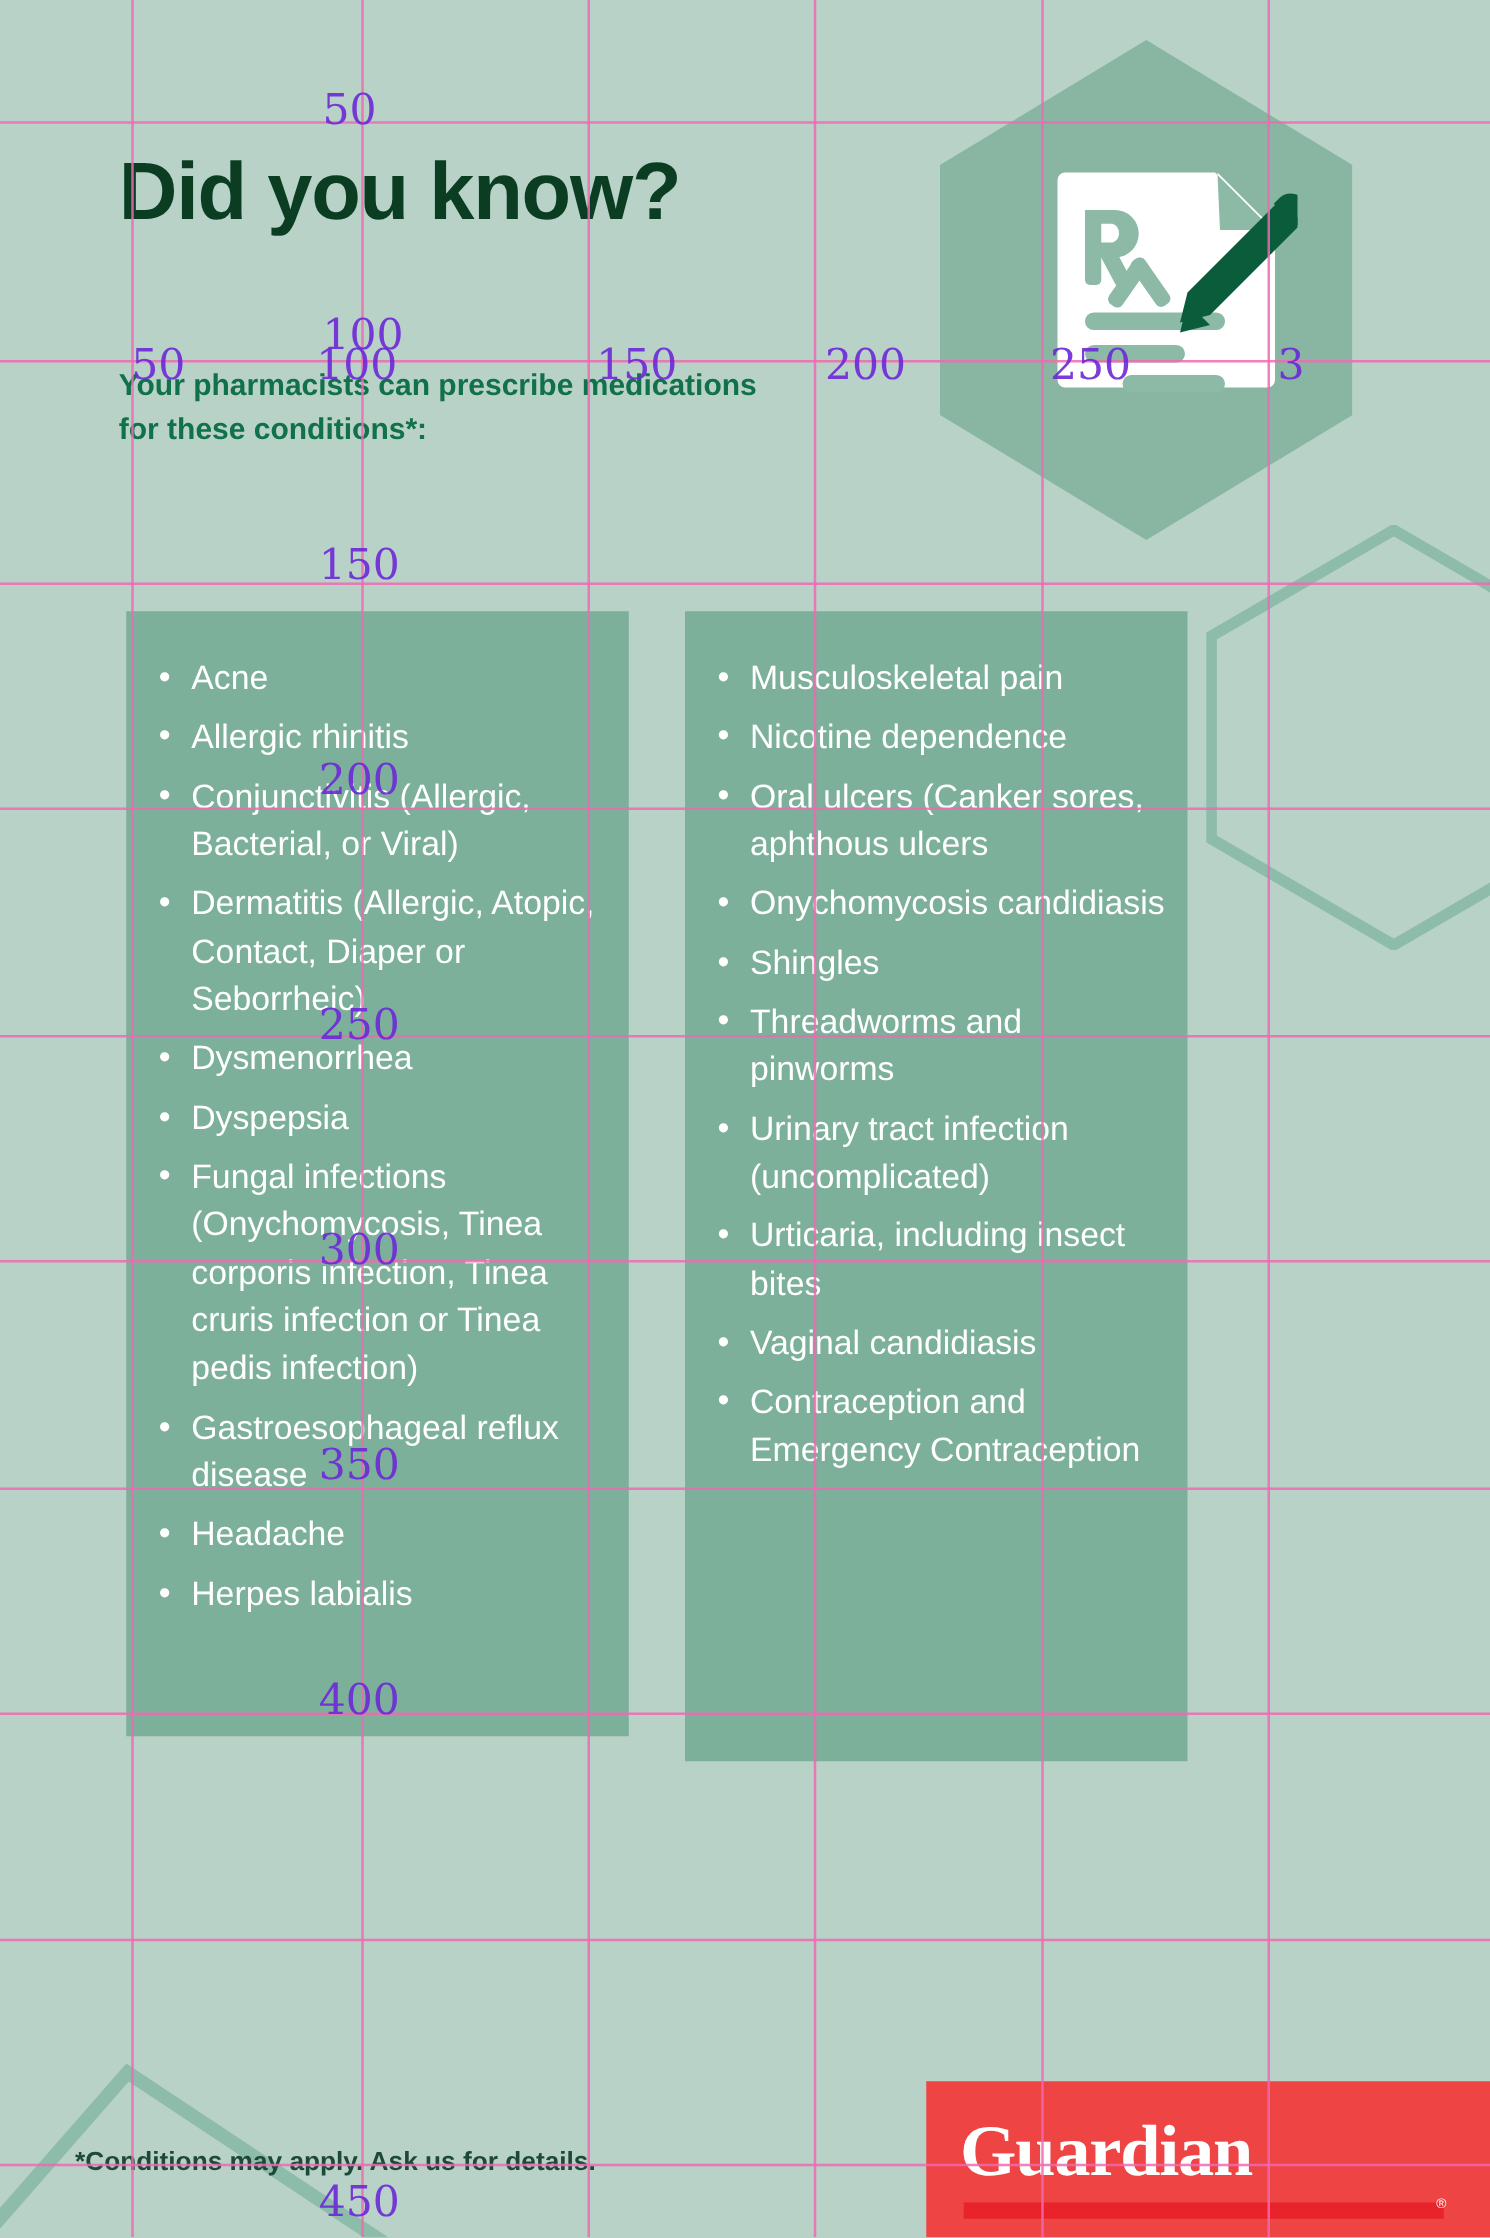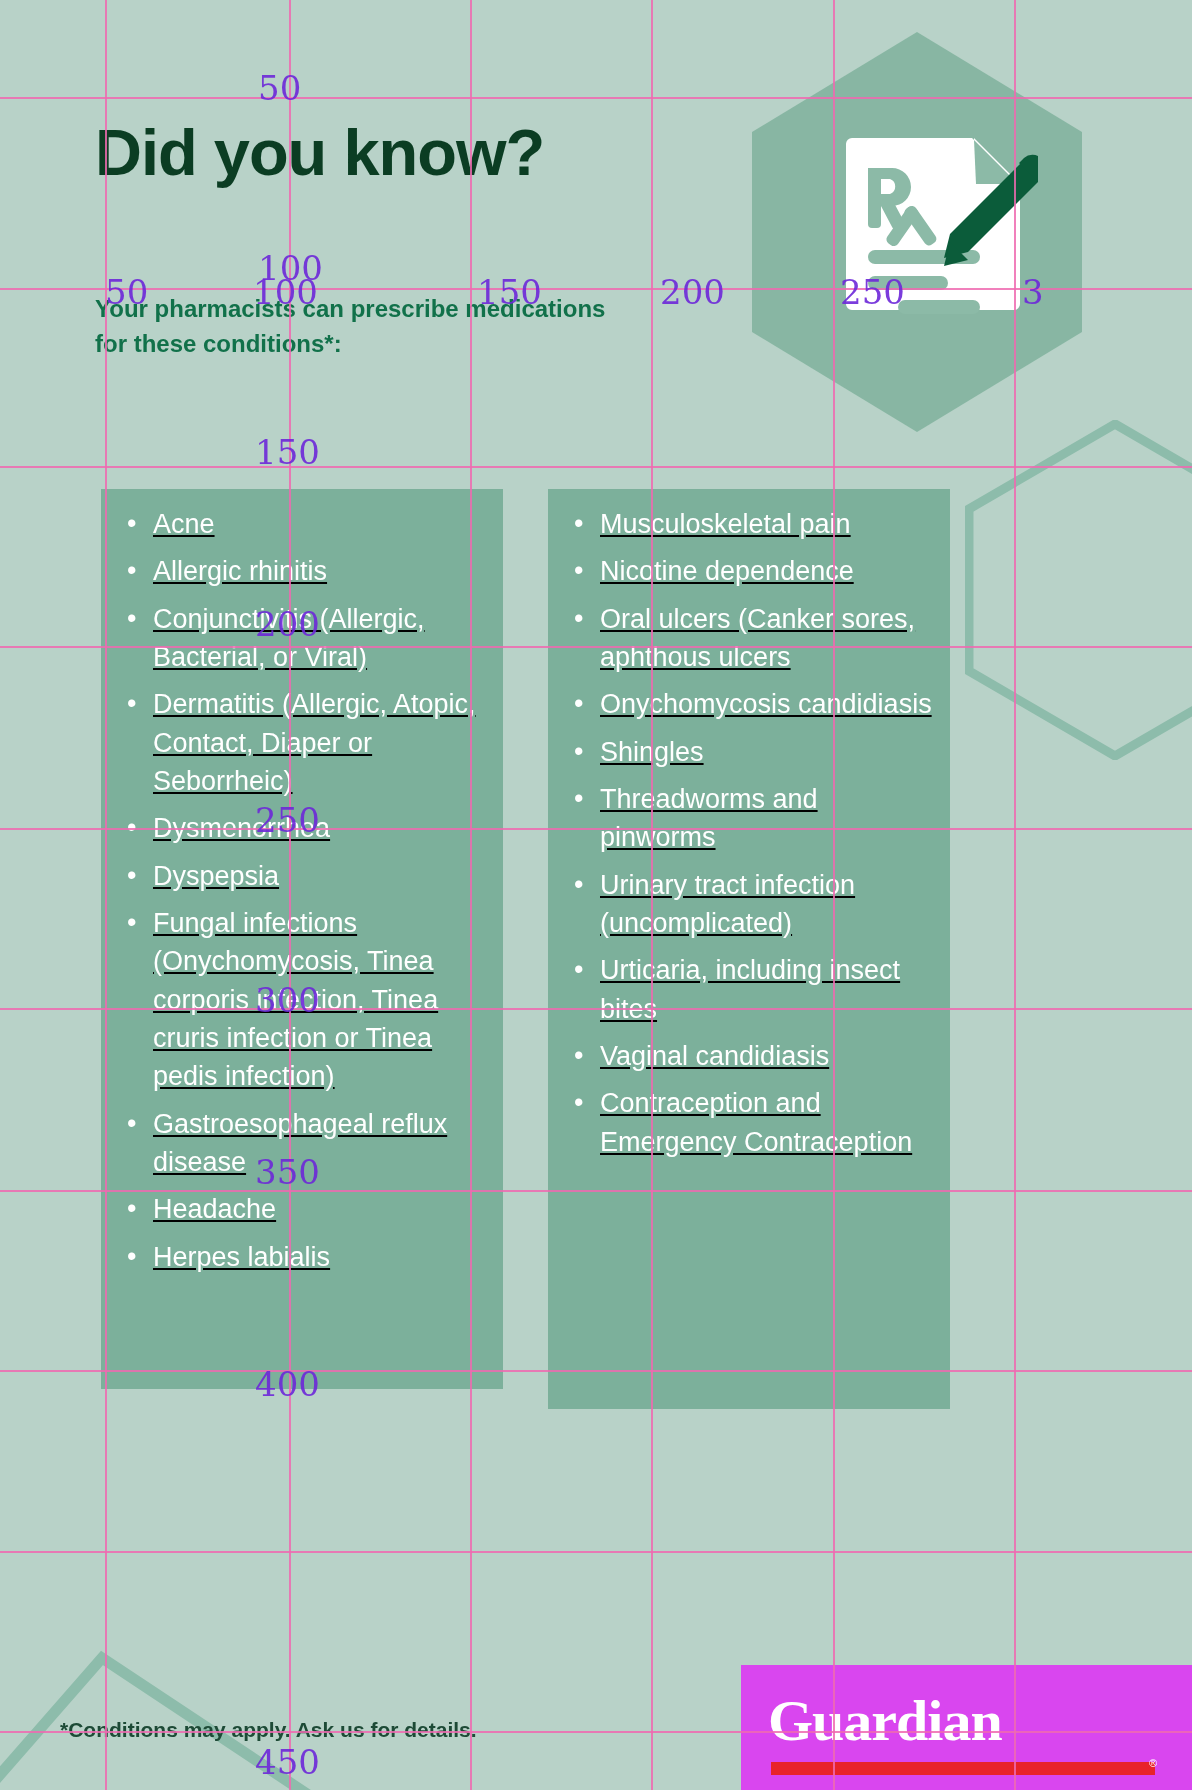--- a/index.html
+++ b/index.html
@@ -46,21 +46,21 @@
   }
 
   
   .panel {
     position: absolute;
     background: #7cb09b;
   }
   #panel-left  { left: 101px; top: 489px; width: 402px; height: 900px; }
   #panel-right { left: 548px; top: 489px; width: 402px; height: 920px; }
 
-  .cond-list { list-style: none; padding: 16px 18px 0 22px; text-decoration: underline; }
+  .cond-list { list-style: none; padding: 34px 18px 0 22px; }
   .cond-list li {
     position: relative;
     color: #ffffff;
     font-size: 27px;
     line-height: 1.42;
     margin-bottom: 9px;
     padding-left: 30px;
   }
   .cond-list li::before {
     content: "\2022";
@@ -71,21 +71,21 @@
   
   #footnote {
     position: absolute; left: 60px; top: 1718px;
     font-size: 21px; color: #1d4a36; font-weight: 600;
   }
 
   
   #guardian-logo {
     position: absolute; left: 741px; top: 1665px;
     width: 451px; height: 125px;
-    background: #d946ef;
+    background: #ef4444;
   }
   #guardian-wordmark {
     position: absolute; left: 27px; top: 27px;
     color: #ffffff;
     font-family: "Liberation Serif", serif;
     font-weight: 700;
     font-size: 58px;
     letter-spacing: -1px;
     line-height: 1;
   }
@@ -224,17 +224,17 @@
       <div class="gl-lab" style="left: 660px; top: 272px;">200</div>
       <div class="gl-lab" style="left: 840px; top: 272px;">250</div>
       <div class="gl-lab" style="left: 1022px; top: 272px;">3</div>
       <div class="gl-lab" style="left: 258px; top: 68px;">50</div>
       <div class="gl-lab" style="left: 258px; top: 248px;">100</div>
       <div class="gl-lab" style="left: 255px; top: 432px;">150</div>
       <div class="gl-lab" style="left: 255px; top: 604px;">200</div>
       <div class="gl-lab" style="left: 255px; top: 800px;">250</div>
       <div class="gl-lab" style="left: 255px; top: 980px;">300</div>
       <div class="gl-lab" style="left: 255px; top: 1152px;">350</div>
-      <div class="gl-lab" style="left: 255px; top: 1340px; margin-top: 24px;">400</div>
+      <div class="gl-lab" style="left: 255px; top: 1340px;">400</div>
       <div class="gl-lab" style="left: 255px; top: 1742px;">450</div>
     </div>
 
 </div>
 
 </body></html>

